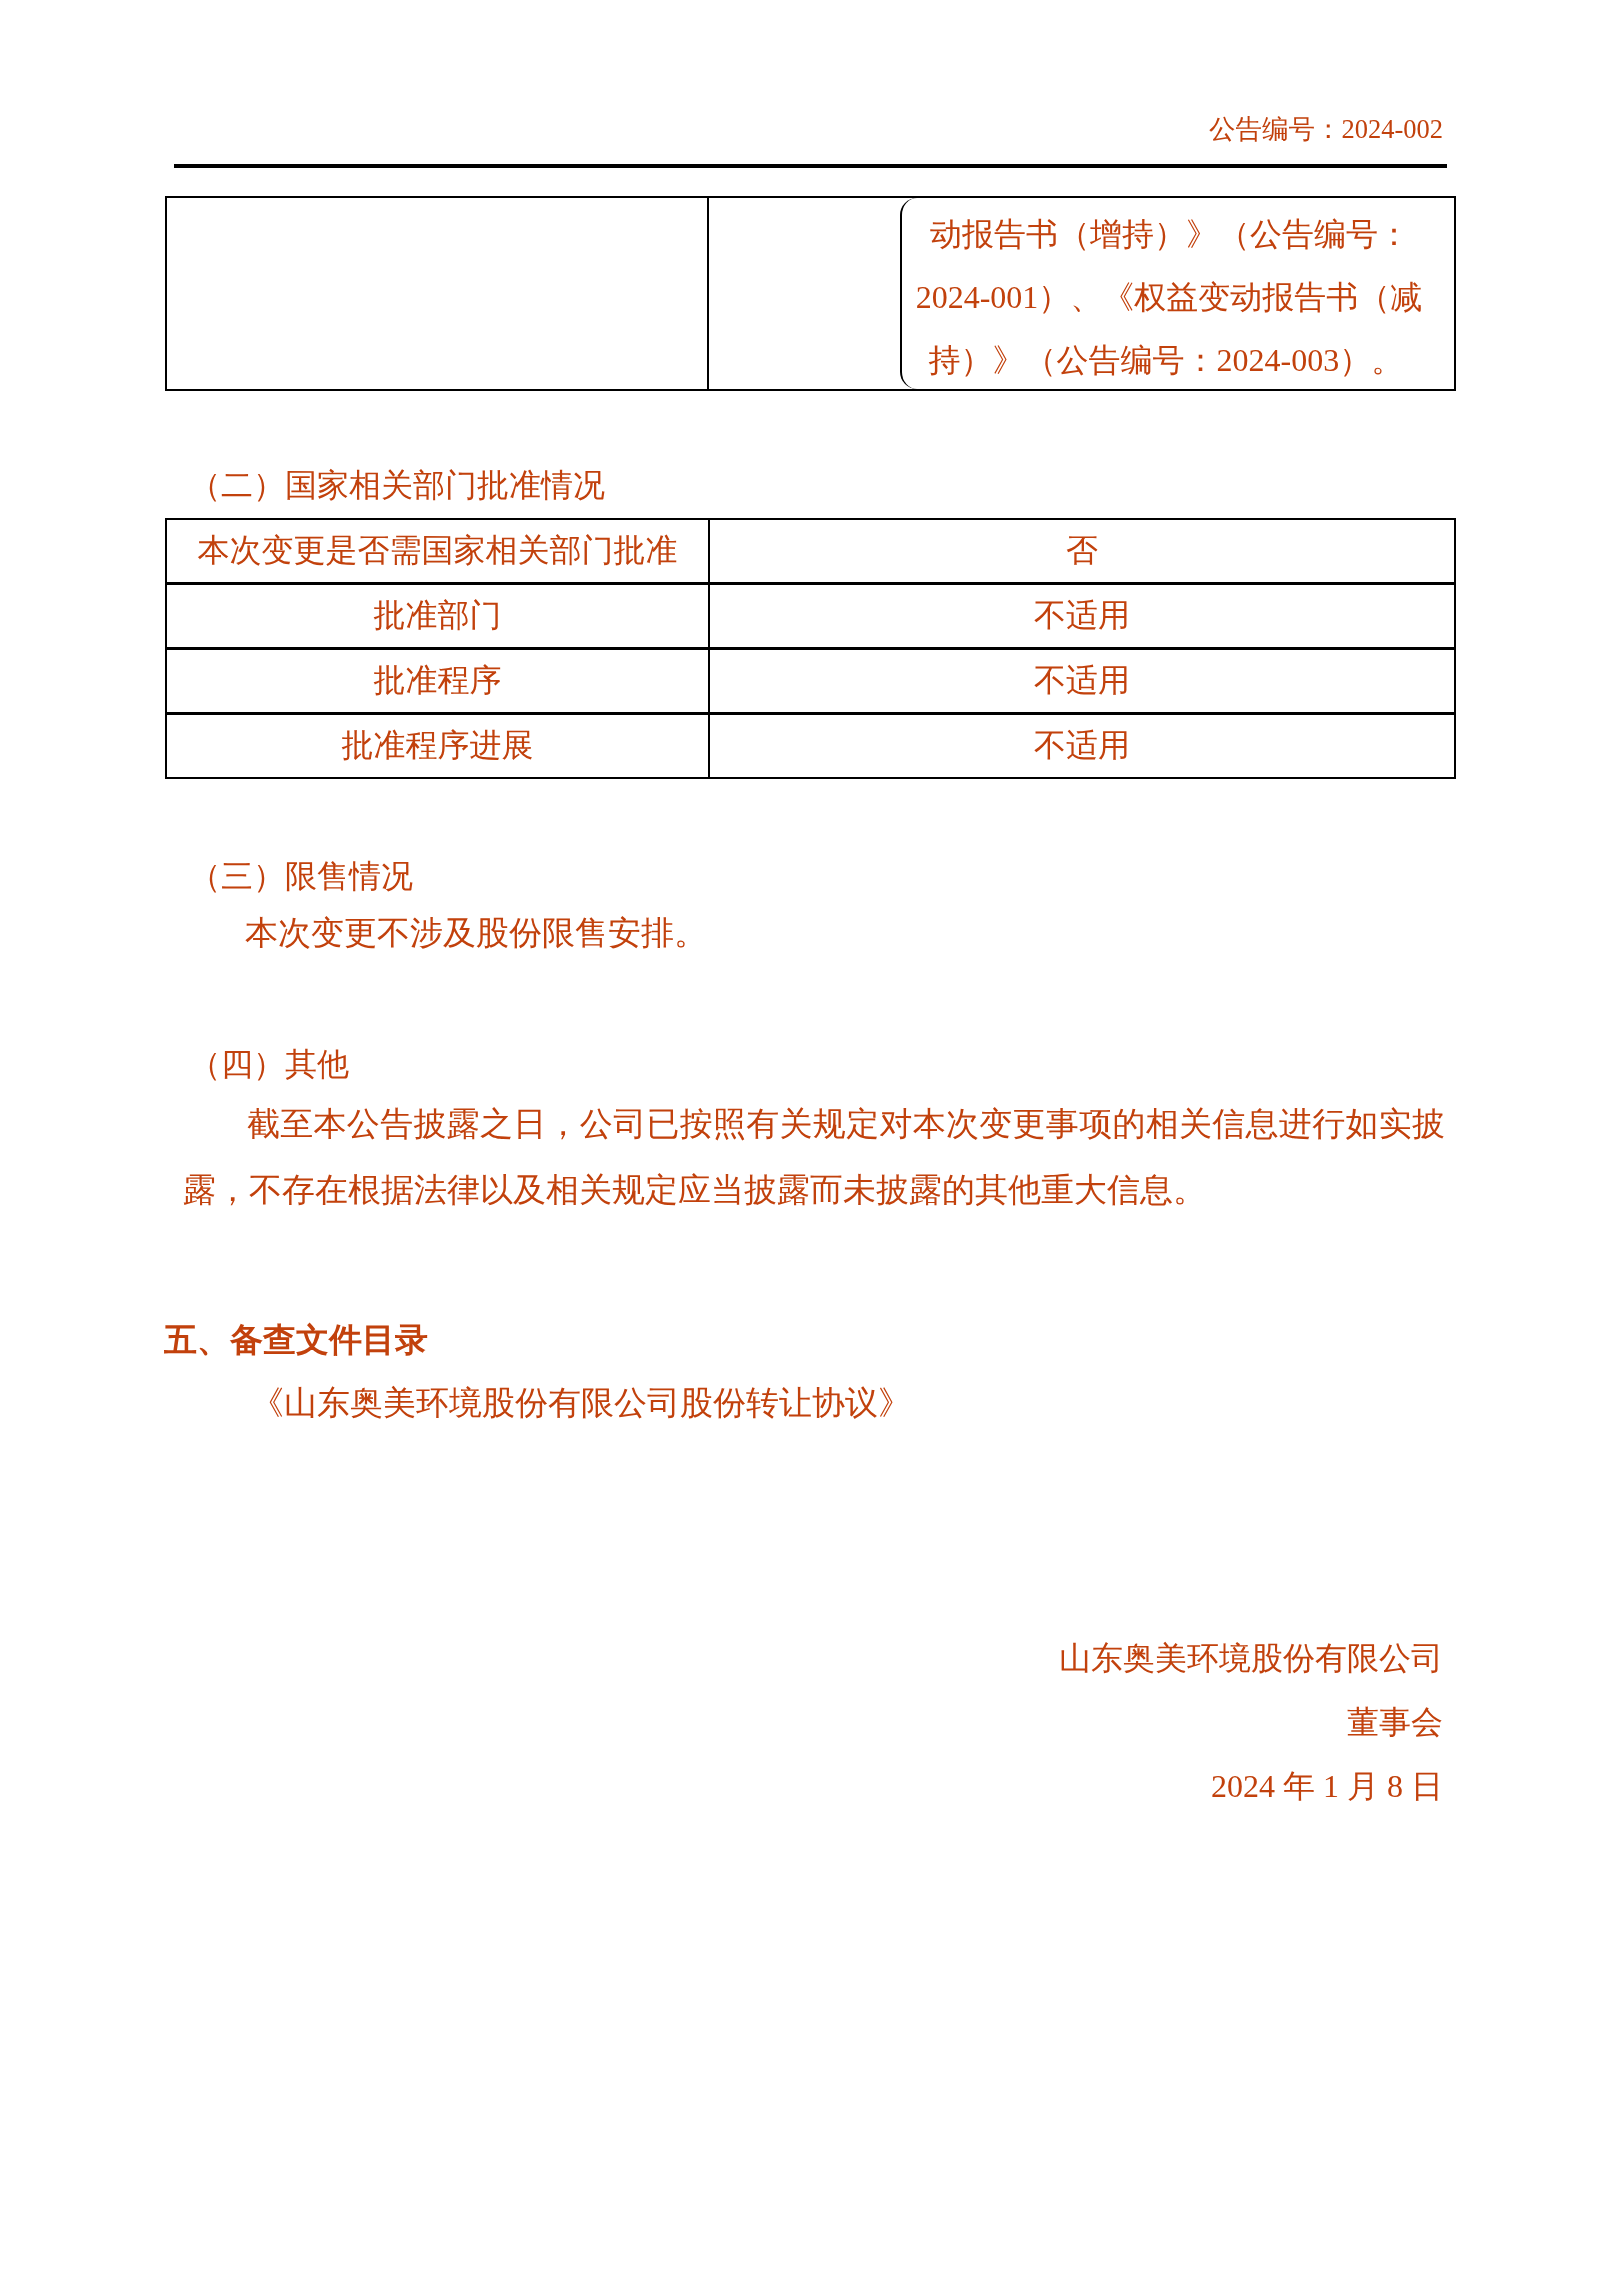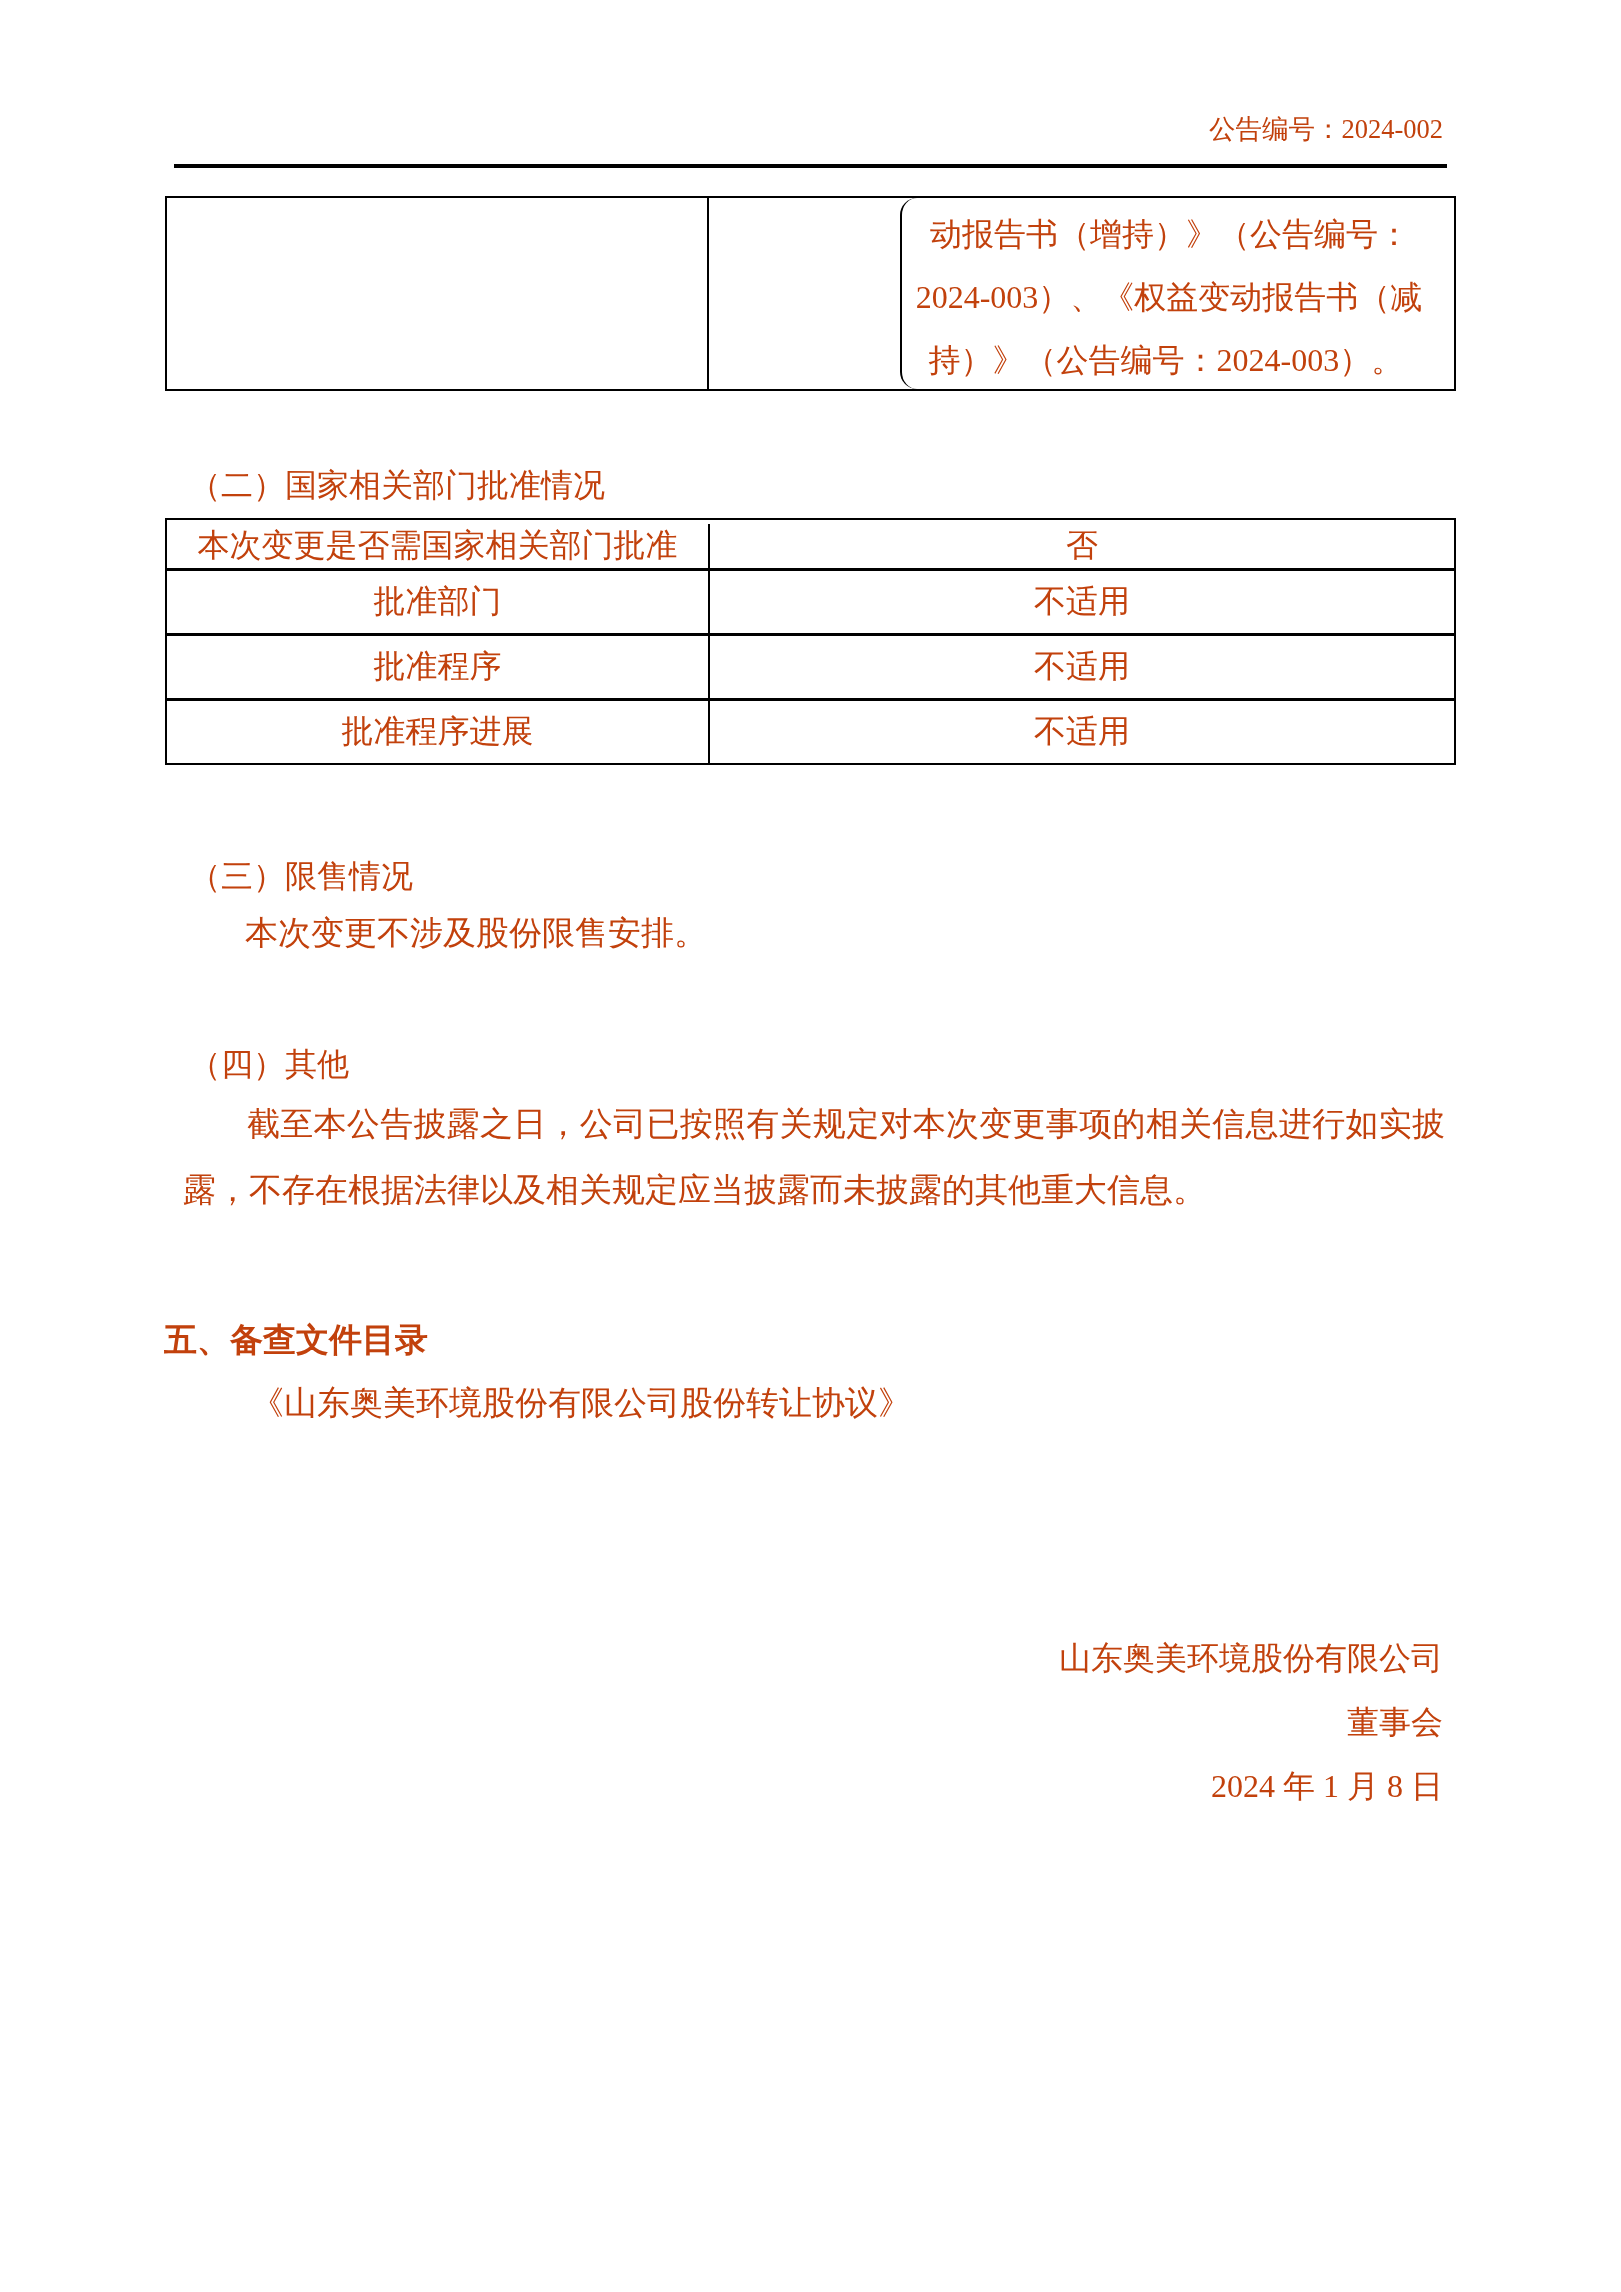--- a/index.html
+++ b/index.html
@@ -29,21 +29,21 @@
   .sec-h{position:absolute;font-size:32px;line-height:41px;white-space:nowrap;}
   #h-approval{left:189px;top:465px;}
   #h-lockup{left:189px;top:856px;}
   #h-other{left:189px;top:1044px;}
   #h-docs{left:164px;top:1320px;font-weight:700;font-size:33px;}
 
   
   .t2{position:absolute;left:165px;top:518px;width:1291px;
       border:2.9px solid #000;box-sizing:border-box;font-size:32px;}
   .t2row{display:flex;height:65px;box-sizing:border-box;}
-  .t2row.first{height:48px;align-items:flex-end;}
+  .t2row.first{height:62px;}
   .t2row + .t2row{border-top:3.9px solid #000;}
   .t2cell{display:flex;align-items:center;justify-content:center;box-sizing:border-box;}
   .t2l{width:541px;}
   .t2v{flex:1;border-left:2px solid #000;}
 
   
   .body-line{position:absolute;font-size:33px;line-height:43px;white-space:nowrap;}
   #b-lockup{left:245px;top:912px;}
   #b-other{position:absolute;left:183px;top:1091px;width:1262px;
            font-size:33px;line-height:66px;text-align:justify;text-indent:64px;}
@@ -61,21 +61,21 @@
 <div class="page">
 
   <div class="hdr-no">公告编号：2024-002</div>
   <div class="hdr-rule"></div>
 
   <div class="t1">
     <div class="t1c1"></div>
     <div class="t1c2"></div>
     <div class="t1c3">
       <div class="ln i0">动报告书（增持）》（公告编号：</div>
-      <div class="ln i1">2024-003）、《权益变动报告书（减</div>
+      <div class="ln i1">2024-001）、《权益变动报告书（减</div>
       <div class="ln i2">持）》（公告编号：2024-003）。</div>
     </div>
   </div>
 
   <div class="sec-h" id="h-approval">（二）国家相关部门批准情况</div>
 
   <div class="t2">
     <div class="t2row first">
       <div class="t2cell t2l">本次变更是否需国家相关部门批准</div>
       <div class="t2cell t2v">否</div>

